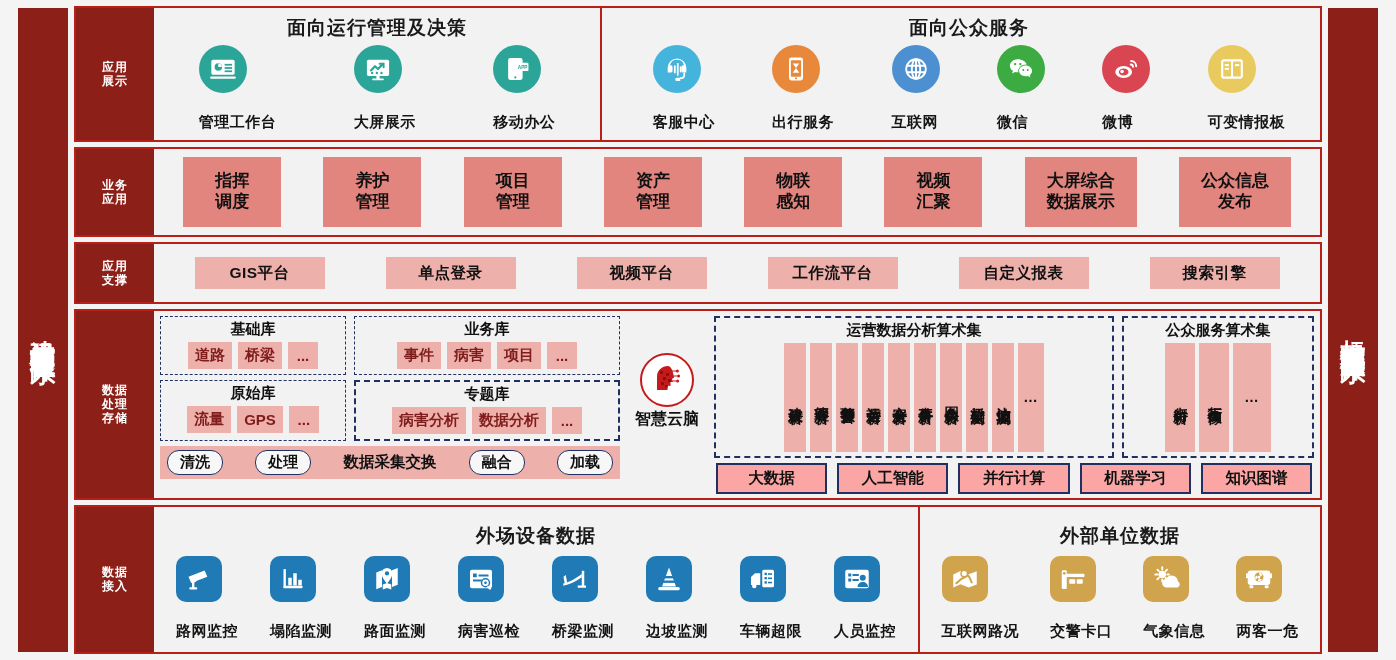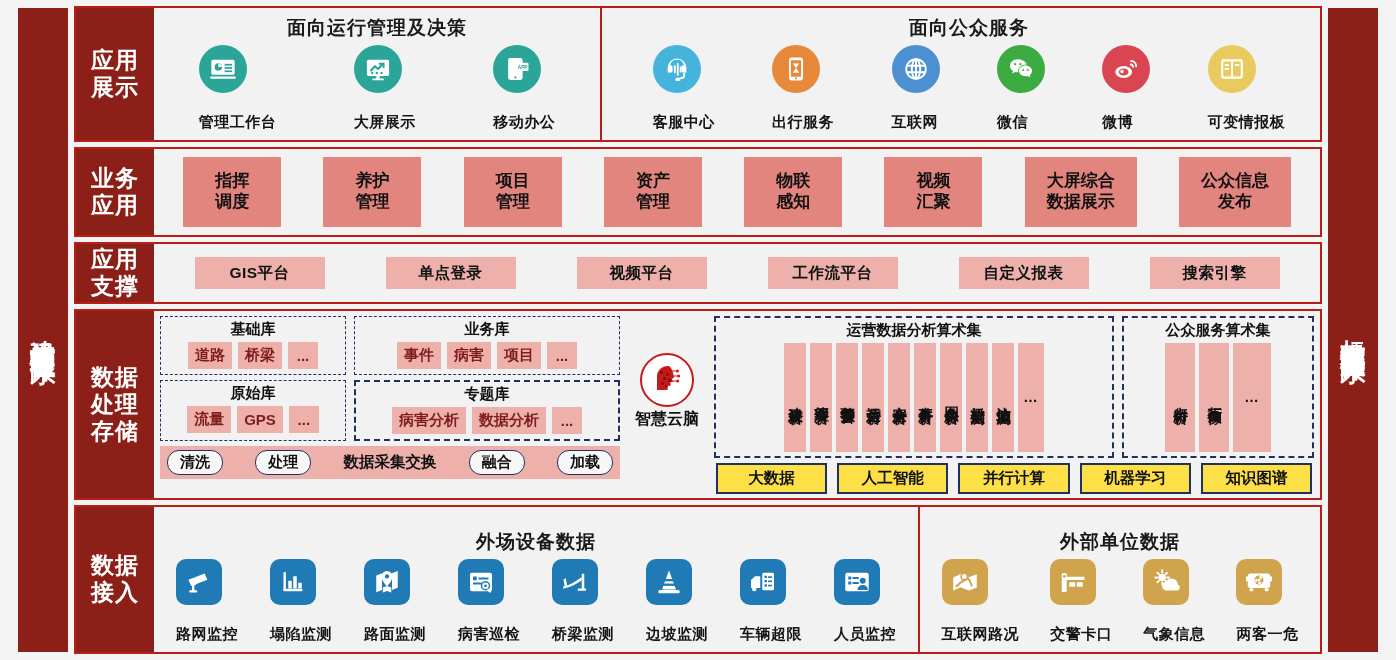--- a/index.html
+++ b/index.html
@@ -34,21 +34,21 @@
     display:flex;
     border:2px solid #b81f18;
     background:#f2f2f2;
     min-height:0;
   }
   .band-label {
     flex:0 0 78px;
     background:#8c2018;
     color:#fff;
     font-weight:bold;
-    font-size:23px;
+    font-size:12px;
     line-height:1.18;
     display:flex; align-items:center; justify-content:center;
     text-align:right;
     letter-spacing:1px;
   }
   .band-body { flex:1 1 auto; display:flex; min-width:0; }
 
   
   .r1 { height:138px; }
   .r1-group { display:flex; flex-direction:column; padding:4px 6px 6px; min-width:0; }
@@ -121,28 +121,28 @@
   .vchip {
     background:#eeb0ab; color:#111; font-weight:bold; font-size:14.5px;
     writing-mode:vertical-rl; text-orientation:upright;
     display:flex; align-items:center; justify-content:center;
     padding:2px 2px; letter-spacing:1px; line-height:1.06;
     min-width:22px;
   }
   .vchip.dots { writing-mode:horizontal-tb; min-width:26px; }
   .tech-row { display:flex; gap:10px; justify-content:space-between; padding:0 2px; flex:0 0 auto; }
   .tech-btn {
-    border:2px solid #203060; background:#fde047; color:#111;
+    border:2px solid #203060; background:#fca5a5; color:#111;
     font-weight:bold; font-size:15.5px; padding:3px 0; text-align:center;
     flex:1 1 0;
   }
 
   
   .r5 { height:152px; }
-  .r5-group { display:flex; flex-direction:column; padding:19px 6px 5px; min-width:0; }
+  .r5-group { display:flex; flex-direction:column; padding:13px 6px 5px; min-width:0; }
   .r5-group.left  { flex:1 1 auto; border-right:2px solid #b81f18; }
   .r5-group.right { flex:0 0 400px; }
   .sq { width:46px; height:46px; border-radius:10px; display:flex; align-items:center; justify-content:center; }
   .sq svg, .circ svg { display:block; }
 </style>
 </head>
 <body>
 
 <div id="root">
 

